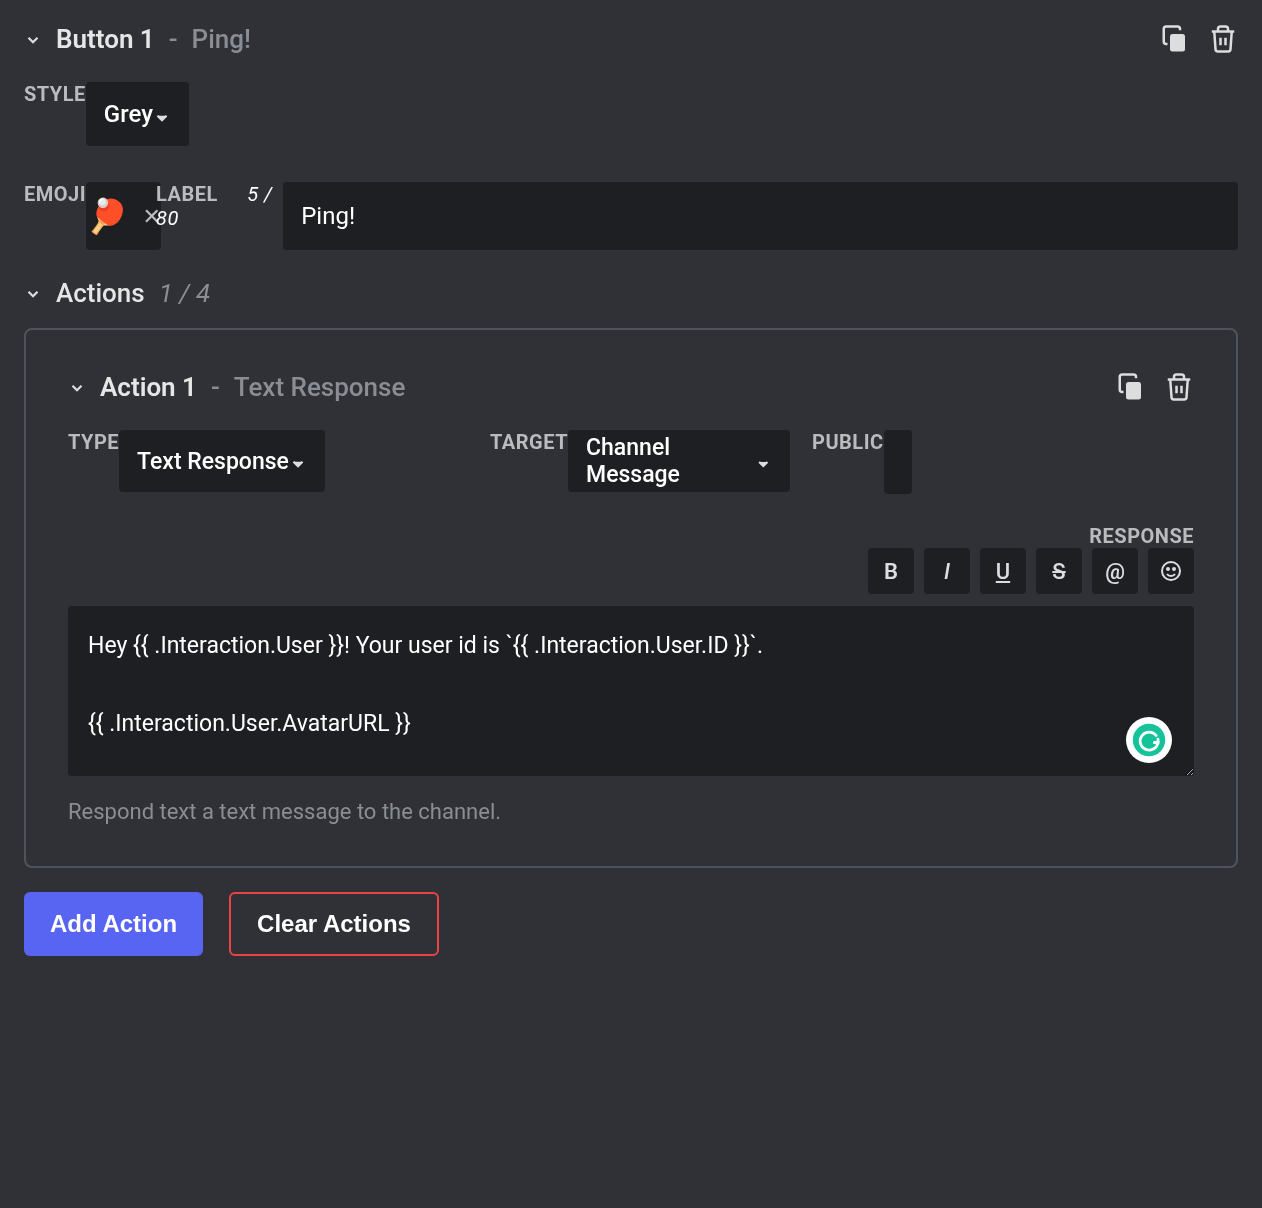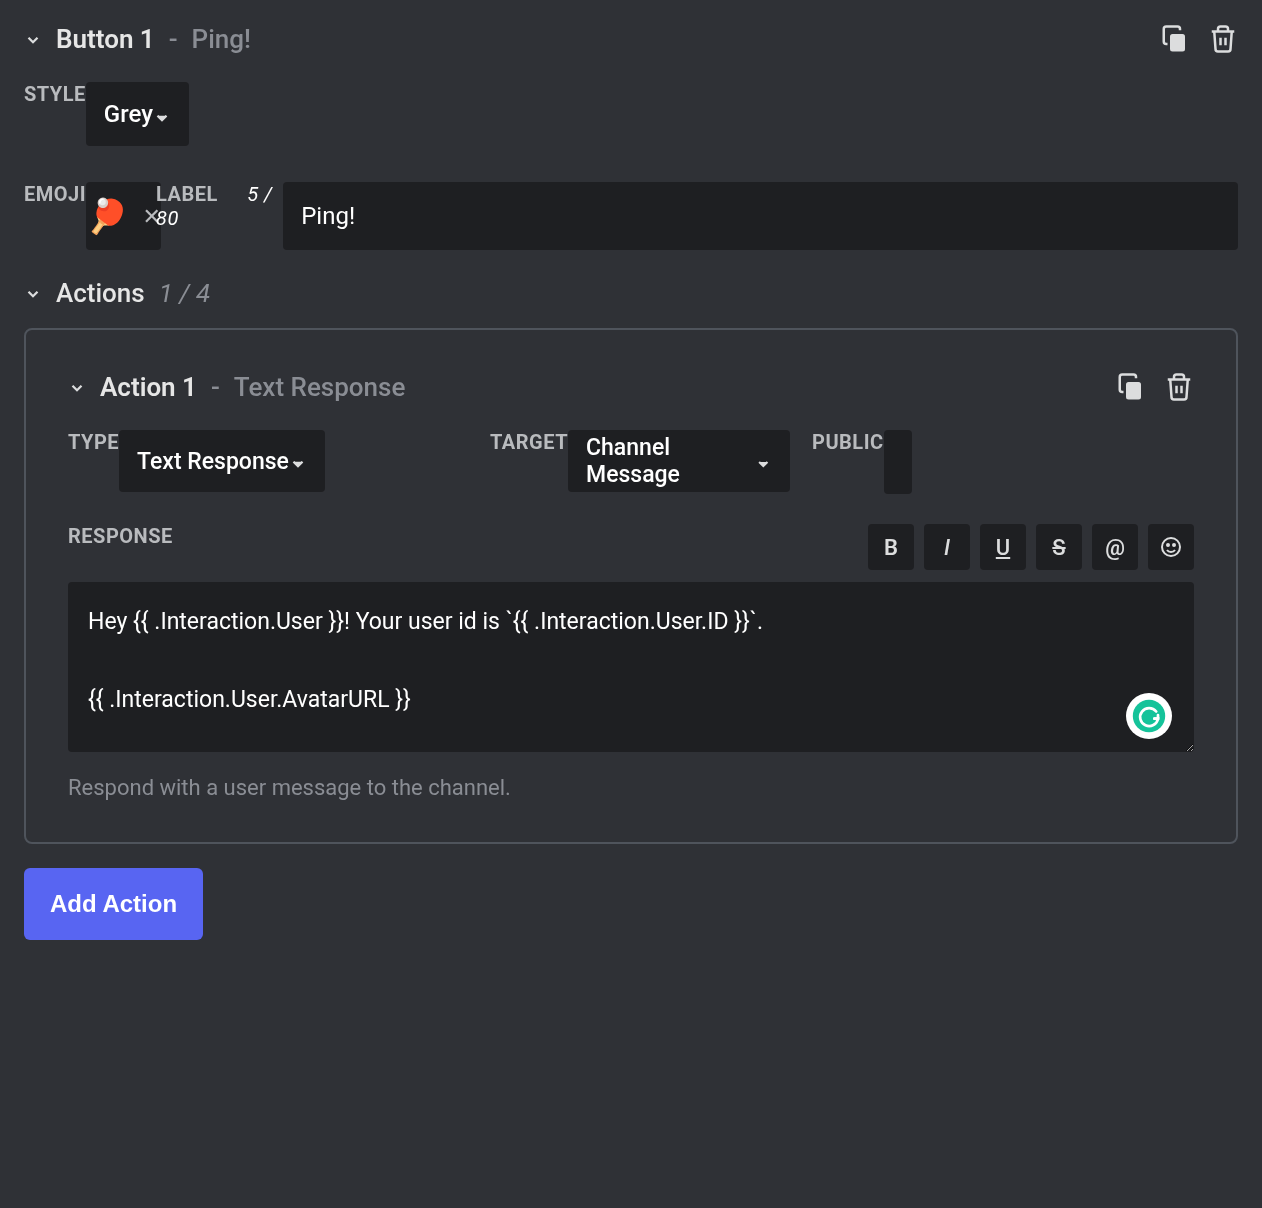--- a/index.html
+++ b/index.html
@@ -185,21 +185,23 @@
       justify-content: space-between;
       padding: 0 18px;
       color: #fff;
       font-size: 23px;
       font-weight: 500;
       cursor: pointer;
     }
     .response-header{
       display:flex;
       justify-content:space-between;
+      align-items:flex-end;
       margin-bottom: 12px;
+      flex-direction: column;
     }
     .format-toolbar{display:flex;gap:10px;}
     .fmt-btn{
       background:#1e1f22;
       border-radius:4px;
       width:46px;
       height:46px;
       display:flex;
       align-items:center;
       justify-content:center;
@@ -243,21 +245,21 @@
     .help-text{
       color:#8a8d94;
       font-size:22px;
       margin-top:18px;
     }
     .footer-row{
       display:flex;
       gap:26px;
     }
     .btn{
-      height:72px;
+      height:64px;
       border-radius:6px;
       padding:0 26px;
       font-size:24px;
       font-weight:600;
       display:flex;
       align-items:center;
       cursor:pointer;
       border:none;
     }
     .btn-primary{
@@ -421,18 +423,19 @@
 {{ .Interaction.User.AvatarURL }}</textarea>
     <div class="grammarly-badge">
       <svg viewBox="0 0 40 40">
           <circle cx="20" cy="20" r="18" fill="#15C39A"></circle>
           <path d="M28 15a10 10 0 1 0 2 8h-4" fill="none" stroke="#fff" stroke-width="3" stroke-linecap="round"></path>
           <polyline points="30,19 30,23 26,23" fill="none" stroke="#fff" stroke-width="3" stroke-linecap="round"></polyline>
         </svg>
     </div>
   </div>
 
-  <div class="help-text">Respond with a user message to the channel.</div>
+  <div class="help-text">Respond text a text message to the channel.</div>
 </div>
 
 <div class="footer-row">
   <button class="btn btn-primary">Add Action</button>
+  <button class="btn btn-danger-outline">Clear Actions</button>
 </div>
 
 </body></html>

